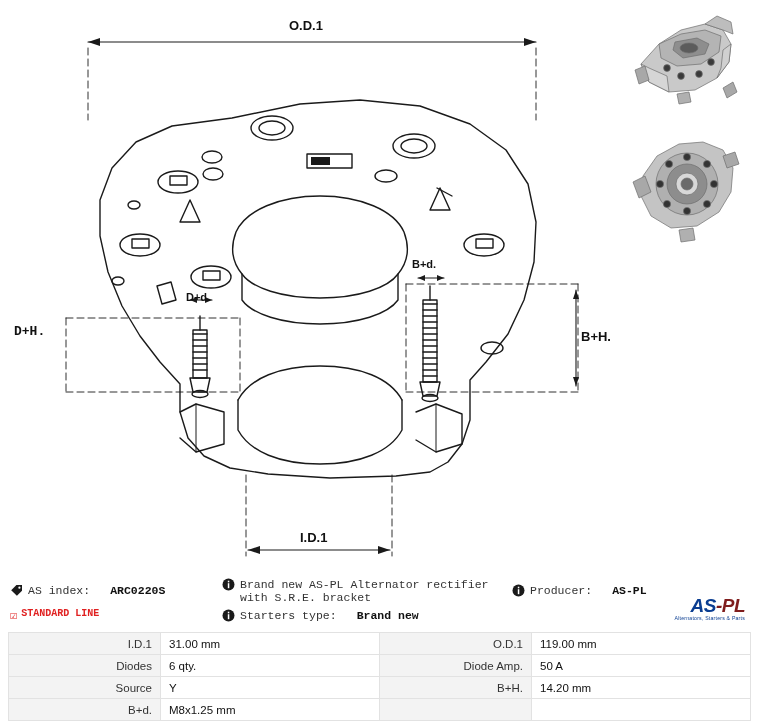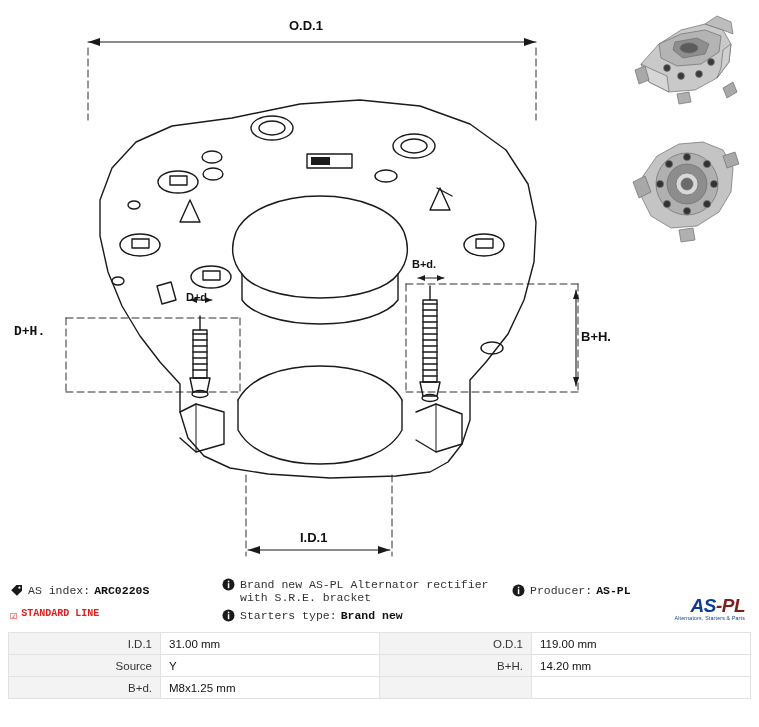--- a/index.html
+++ b/index.html
@@ -55,21 +55,21 @@
   .info-cell.c3 { width: 200px; }
   .ic {
     display: inline-flex;
     align-items: center;
     justify-content: center;
     width: 13px; height: 13px;
     margin-right: 5px;
     flex: 0 0 auto;
   }
   .lbl { color: #333; }
-  .val { font-weight: bold; color: #111; margin-left: 4px; }
+  .val { font-weight: bold; color: #111; margin-left: 20px; }
   .std-line { color: #e02020; font-weight: bold; font-size: 10px; }
   .std-check { color: #e02020; margin-right: 4px; font-size: 12px; }
 
   .brand-logo {
     position: absolute;
     right: 14px; top: 24px;
     text-align: right;
     line-height: 1;
   }
   .brand-logo .as {
@@ -341,20 +341,26 @@
 
 <table class="specs">
   <tbody>
     <tr>
       <td class="k">I.D.1</td>
       <td class="v">31.00 mm</td>
       <td class="k">O.D.1</td>
       <td class="v">119.00 mm</td>
     </tr>
     <tr>
+      <td class="k">Diodes</td>
+      <td class="v">6 qty.</td>
+      <td class="k">Diode Amp.</td>
+      <td class="v">50 A</td>
+    </tr>
+    <tr>
       <td class="k">Source</td>
       <td class="v">Y</td>
       <td class="k">B+H.</td>
       <td class="v">14.20 mm</td>
     </tr>
     <tr>
       <td class="k">B+d.</td>
       <td class="v bold">M8x1.25 mm</td>
       <td class="k"></td>
       <td class="v"></td>

